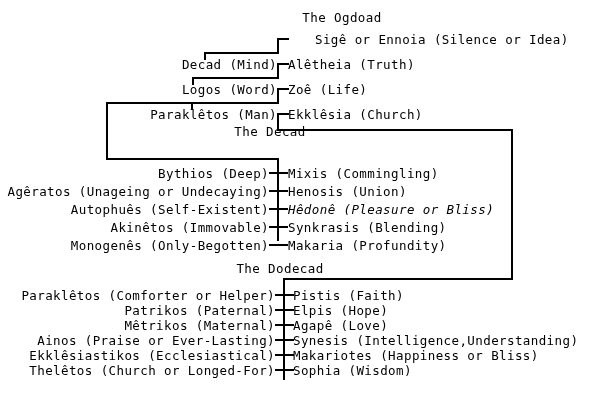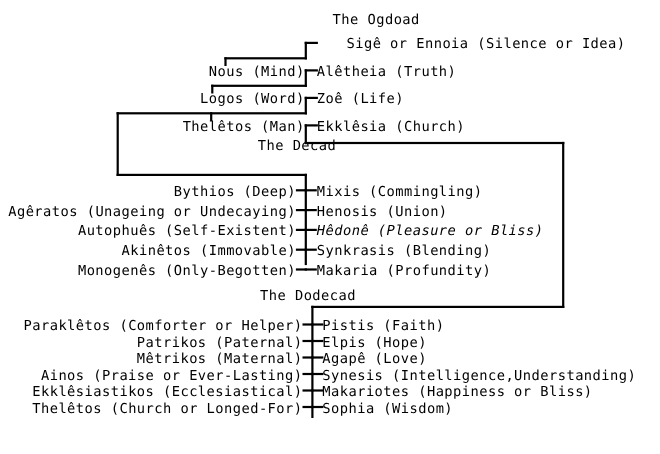--- a/index.html
+++ b/index.html
@@ -34,29 +34,29 @@
 </head>
 <body>
 
 <div id="diagram">
 
   <div class="heading" style="left:342px;top:10px;">The Ogdoad</div>
 
   <div class="lbl" style="left:288px;top:32px;margin-left:27px;">Sigê or Ennoia (Silence or Idea)</div>
   <div class="hline" style="left:277px;top:38px;width:12px;"></div>
 
-  <div class="lbl right-aligned" style="left:277px;top:57px;">Nous (Mind)</div>
+  <div class="lbl right-aligned" style="left:277px;top:57px;">Decad (Mind)</div>
   <div class="lbl" style="left:288px;top:57px;">Alêtheia (Truth)</div>
   <div class="hline" style="left:277px;top:63px;width:12px;"></div>
 
   <div class="lbl right-aligned" style="left:277px;top:82px;">Logos (Word)</div>
   <div class="lbl" style="left:288px;top:82px;">Zoê (Life)</div>
   <div class="hline" style="left:277px;top:88px;width:12px;"></div>
 
-  <div class="lbl right-aligned" style="left:277px;top:107px;">Thelêtos (Man)</div>
+  <div class="lbl right-aligned" style="left:277px;top:107px;">Paraklêtos (Man)</div>
   <div class="lbl" style="left:288px;top:107px;">Ekklêsia (Church)</div>
   <div class="hline" style="left:277px;top:113px;width:12px;"></div>
 
   <div class="vline" style="left:277px;top:38px;height:16px;"></div>
   <div class="hline" style="left:204px;top:52px;width:75px;"></div>
   <div class="vline" style="left:204px;top:52px;height:8px;"></div>
 
   <div class="vline" style="left:277px;top:63px;height:16px;"></div>
   <div class="hline" style="left:192px;top:77px;width:87px;"></div>
   <div class="vline" style="left:192px;top:77px;height:8px;"></div>

